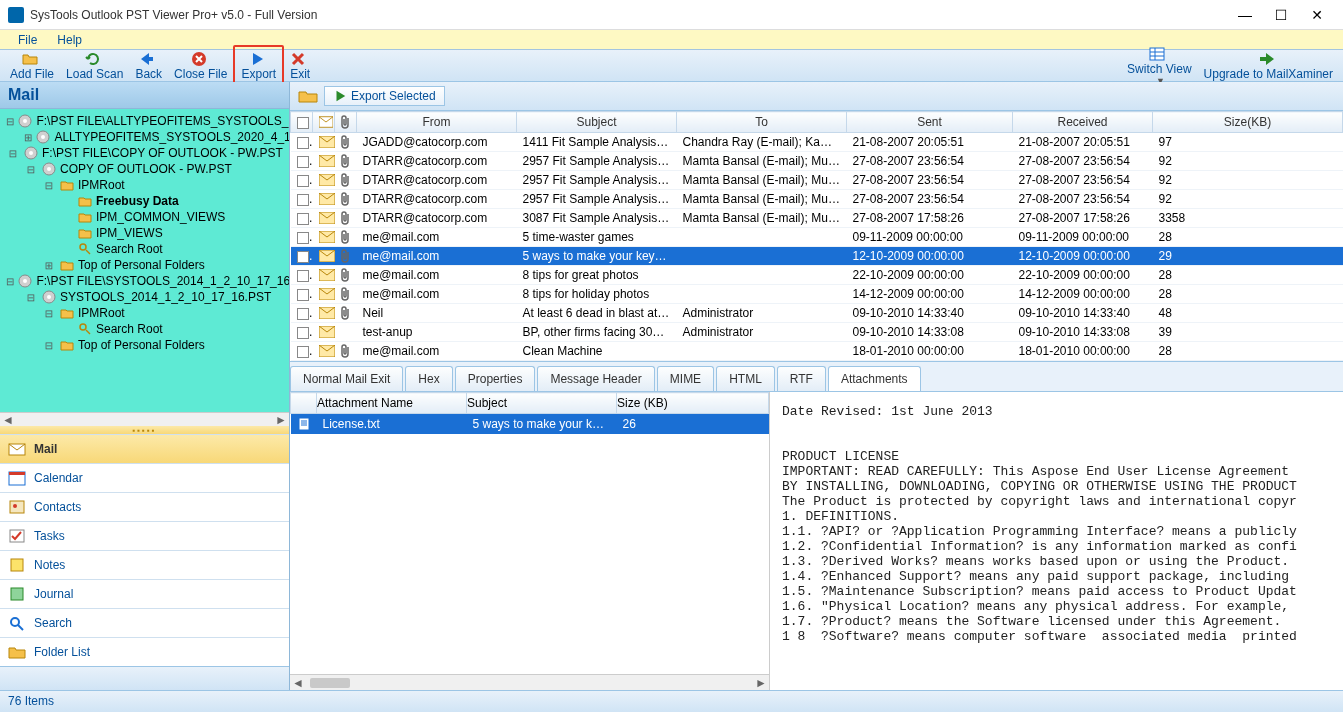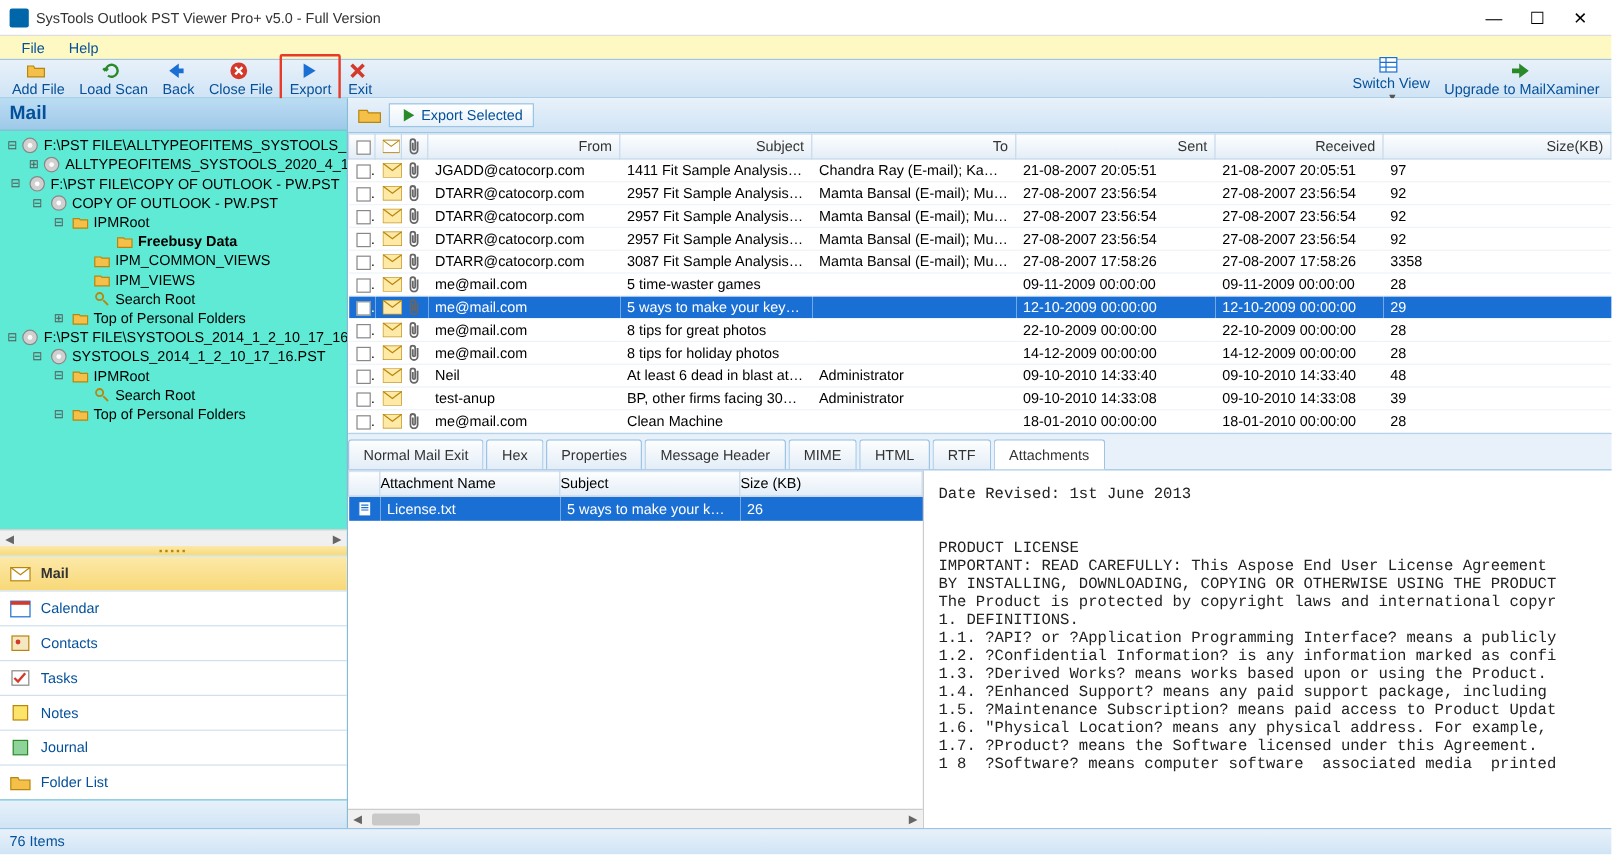--- a/index.html
+++ b/index.html
@@ -32,21 +32,21 @@
 .navitem.sel { background: linear-gradient(#fce9a8, #f8d878); font-weight: bold; color: #333; }
 .navitem .icon { width: 18px; height: 16px; margin-right: 8px; }
 .navbottom { height: 24px; background: linear-gradient(#e8f1fa, #d0e4f5); border-top: 1px solid #9cc5e5; }
 .rightpane { flex: 1; display: flex; flex-direction: column; background: #fff; min-width: 0; }
 .inboxhdr { background: linear-gradient(#e8f1fa, #d0e4f5); display: flex; align-items: center; padding: 4px 8px; border-bottom: 1px solid #9cc5e5; }
 .inboxhdr .icon { width: 20px; height: 16px; margin-right: 6px; }
 .inboxhdr .title { font-size: 16px; font-weight: bold; color: #04509a; flex: 1; }
 .exportsel { background: linear-gradient(#fff, #e8f1fa); border: 1px solid #9cc5e5; padding: 2px 8px; cursor: pointer; color: #04509a; display: flex; align-items: center; }
 .grid { flex: 0 0 auto; max-height: 300px; overflow: auto; border-bottom: 1px solid #9cc5e5; }
 .grid table { width: 100%; border-collapse: collapse; table-layout: fixed; }
-.grid th { background: linear-gradient(#fdfefe, #e3edf7); border: 1px solid #c5d8ea; padding: 3px 6px; text-align: right; font-weight: normal; color: #333; font-size: 12px; }
+.grid th { background: linear-gradient(#fdfefe, #e3edf7); border: 1px solid #c5d8ea; padding: 3px 6px; text-align: center; font-weight: normal; color: #333; font-size: 12px; }
 .grid td { padding: 2px 6px; border-bottom: 1px solid #eef3f8; white-space: nowrap; overflow: hidden; text-overflow: ellipsis; font-size: 12px; }
 .grid tr.sel td { background: #1a6fd4; color: #fff; }
 .tabs { display: flex; background: #e8f1fa; border-bottom: 1px solid #9cc5e5; padding-top: 4px; }
 .tab { padding: 5px 12px; border: 1px solid #9cc5e5; border-bottom: none; margin-right: 2px; background: linear-gradient(#fdfefe, #e3edf7); cursor: pointer; font-size: 12px; color: #333; border-radius: 3px 3px 0 0; }
 .tab.active { background: #fff; }
 .detailarea { flex: 1; display: flex; min-height: 0; }
 .attgrid { width: 480px; border-right: 1px solid #ccc; display: flex; flex-direction: column; }
 .attgrid table { width: 100%; border-collapse: collapse; table-layout: fixed; }
 .attgrid th { background: linear-gradient(#fdfefe, #e3edf7); border: 1px solid #c5d8ea; padding: 3px 0; text-align: left; font-weight: normal; font-size: 12px; }
 .attgrid td { padding: 3px 6px; font-size: 12px; white-space: nowrap; overflow: hidden; text-overflow: ellipsis; }
@@ -186,21 +186,21 @@
         </div>
         <div class="node" style="padding-left: 42px;">
           <span class="exp">⊟</span>
           <span class="ficon">
             <svg width="14" height="14" viewBox="0 0 14 14">
               <path fill="#f5c04a" stroke="#b8860b" d="M1 4h5l1 1h6v7H1z"></path>
             </svg>
           </span>
           <span>IPMRoot</span>
         </div>
-        <div class="node bold" style="padding-left: 60px; margin-left: 19px;">
+        <div class="node bold" style="padding-left: 60px;">
           <span class="exp"></span>
           <span class="ficon">
             <svg width="14" height="14" viewBox="0 0 14 14">
               <path fill="#f5c04a" stroke="#b8860b" d="M1 4h5l1 1h6v7H1z"></path>
             </svg>
           </span>
           <span>Freebusy Data</span>
         </div>
         <div class="node" style="padding-left: 60px;">
           <span class="exp"></span>
@@ -327,20 +327,27 @@
         <svg class="icon" viewBox="0 0 18 16">
             <rect x="3" y="2" width="12" height="12" fill="#fce36a" stroke="#b8860b"></rect>
           </svg>
         <span>Notes</span>
       </div>
       <div class="navitem">
         <svg class="icon" viewBox="0 0 18 16">
             <rect x="3" y="2" width="12" height="12" fill="#8ed49a" stroke="#2a8a2a"></rect>
           </svg>
         <span>Journal</span>
+      </div>
+      <div class="navitem">
+        <svg class="icon" viewBox="0 0 18 16">
+            <circle cx="7" cy="7" r="4" fill="none" stroke="#1a6fd4" stroke-width="2"></circle>
+            <path stroke="#1a6fd4" stroke-width="2" d="M10 10l5 5"></path>
+          </svg>
+        <span>Search</span>
       </div>
       <div class="navitem">
         <svg class="icon" viewBox="0 0 18 16">
             <path fill="#f5c04a" stroke="#b8860b" d="M1 4h6l1 2h9v8H1z"></path>
           </svg>
         <span>Folder List</span>
       </div>
     </div>
     <div class="navbottom"></div>
   </div>

